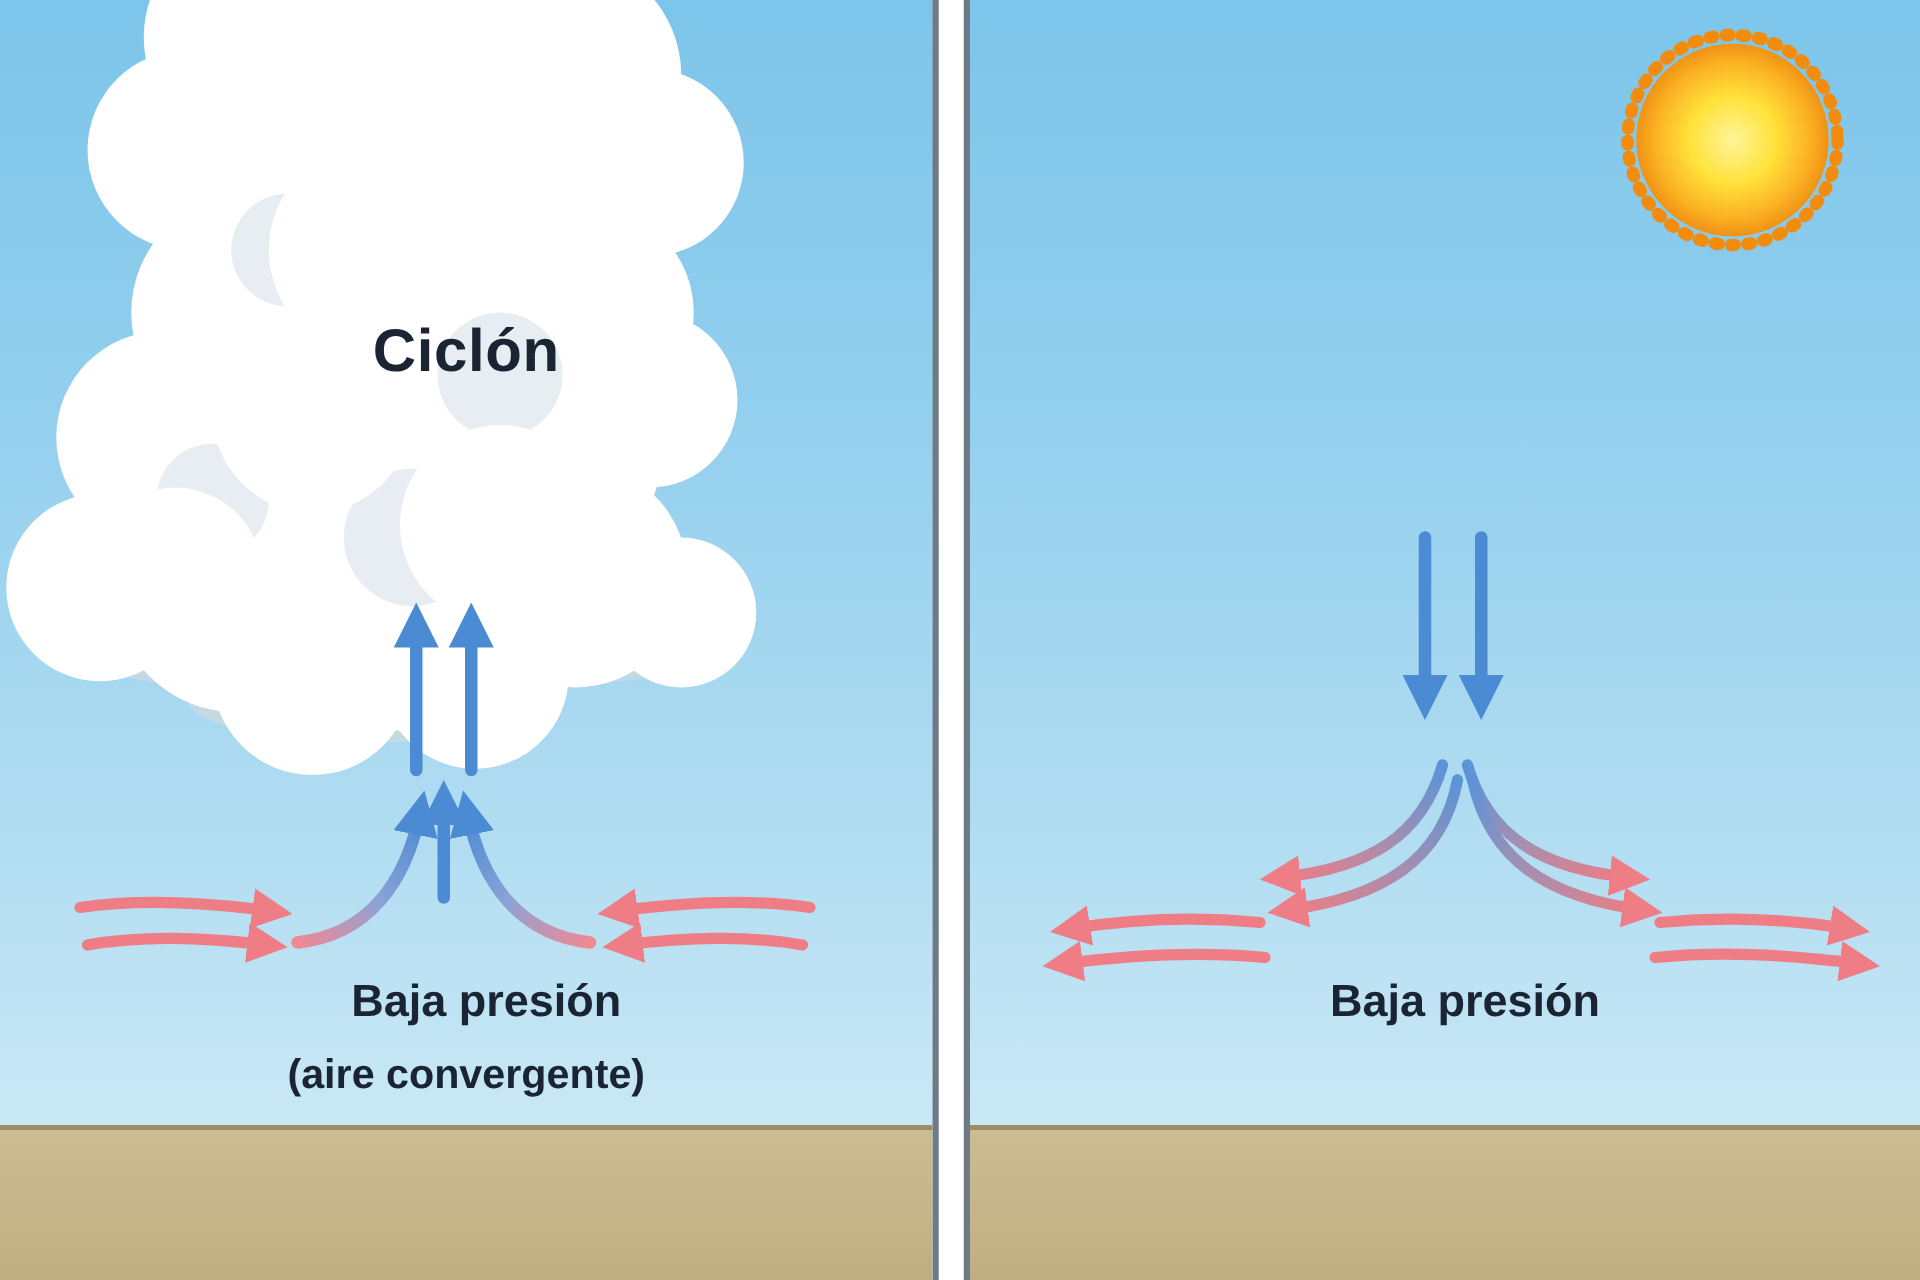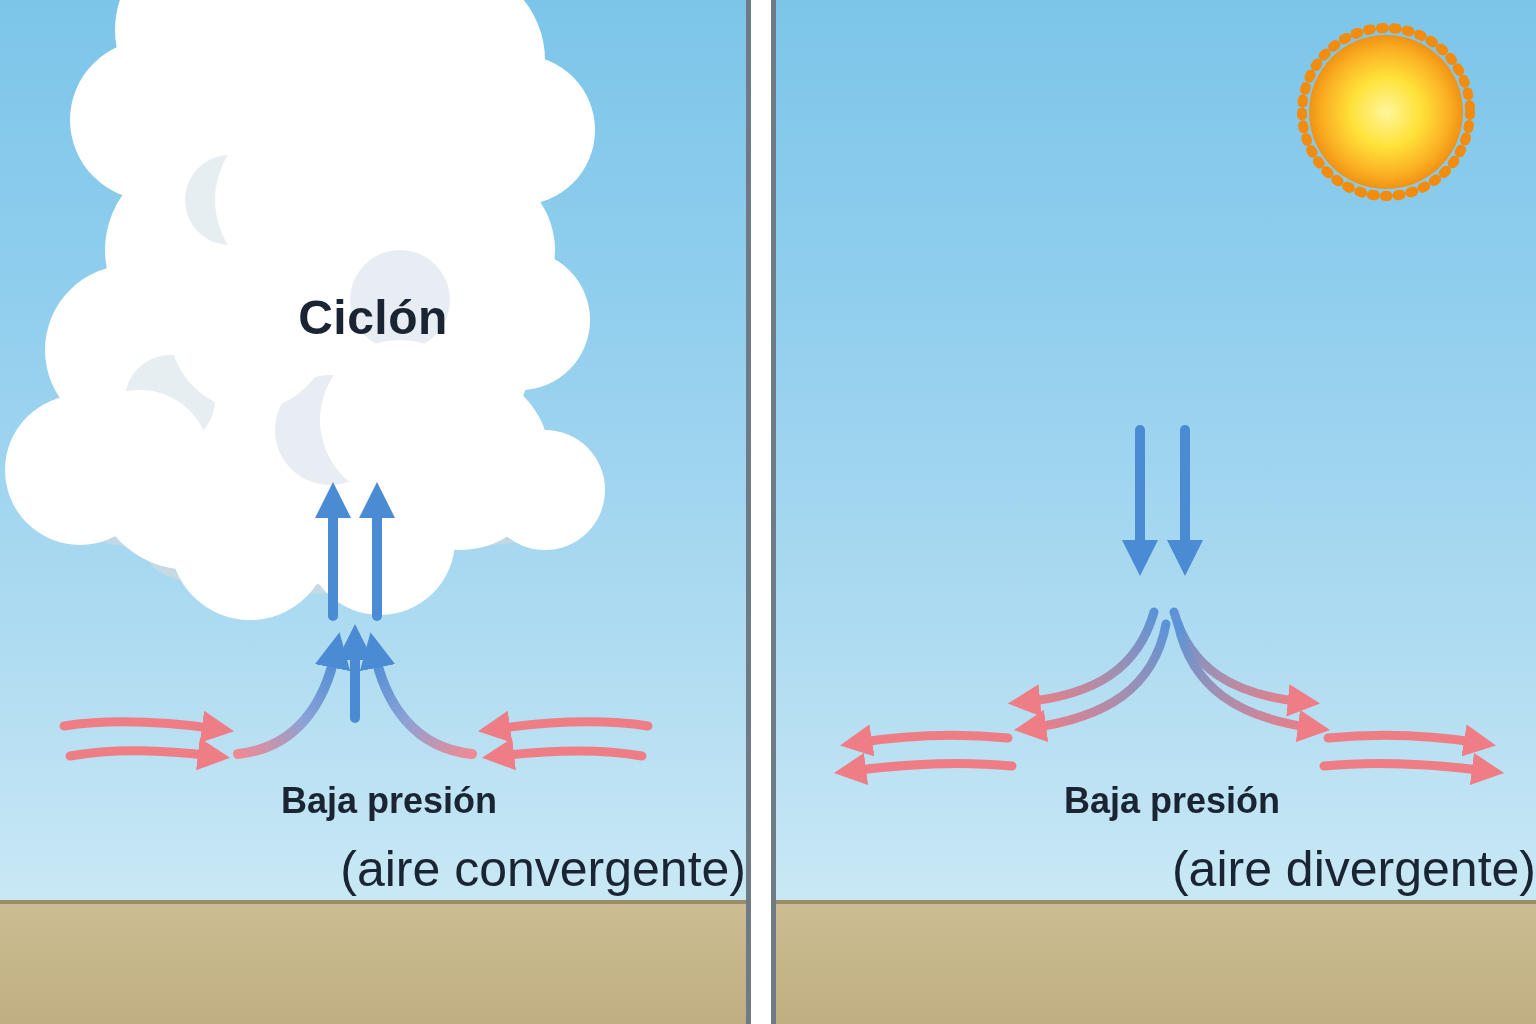--- a/index.html
+++ b/index.html
@@ -11,23 +11,23 @@
     background:linear-gradient(180deg,#7cc5ea 0%,#93cfee 32%,#aedbf1 62%,#c9e8f5 88%,#cdeaf6 100%);}
   .panel.left{width:746px;}
   .panel.right{width:760px;}
   .divider{width:30px;height:1024px;background:#ffffff;
     border-left:5px solid #6e7b86;border-right:5px solid #6e7b86;box-sizing:border-box;flex:0 0 auto;}
   .ground{position:absolute;left:0;right:0;top:900px;height:124px;
     background:linear-gradient(180deg,#cbbc92 0%,#c4b488 60%,#bfae81 100%);
     border-top:4px solid rgba(110,100,70,.45);box-sizing:border-box;}
   .art{position:absolute;left:0;top:0;}
   .label{position:absolute;left:0;width:100%;text-align:center;color:#1a2433;white-space:nowrap;}
-  .title{top:254px;font-size:48px;font-weight:bold;letter-spacing:.5px;margin-top:36px;}
+  .title{top:254px;font-size:48px;font-weight:bold;letter-spacing:.5px;}
   .pressure{top:780px;font-size:36px;font-weight:bold;padding-left:16px;}
-  .air{top:840px;font-size:50px;font-weight:normal;text-align:right;}
+  .air{top:840px;font-size:33px;font-weight:bold;}
 </style>
 </head>
 <body>
 
 <div class="scene">
 
   <div class="panel left">
     <svg class="art" width="746" height="1024" viewBox="0 0 746 1024">
       <defs>
         <marker id="mB" viewBox="0 0 10 10" refX="5" refY="5" markerWidth="3.6" markerHeight="3.6" orient="auto">
@@ -156,16 +156,15 @@
         <path d="M 232 738 C 180 733 130 735 80 743" marker-end="url(#mP)"></path>
         <path d="M 236 766 C 186 761 136 763 74 771" marker-end="url(#mP)"></path>
         <path d="M 552 738 C 604 733 654 735 704 743" marker-end="url(#mP)"></path>
         <path d="M 548 766 C 598 761 648 763 712 771" marker-end="url(#mP)"></path>
       </g>
     </svg>
 
     <div class="ground"></div>
 
     <div class="label pressure">Baja presión</div>
-    <div class="label air">(aire divergente)</div>
   </div>
 
 </div>
 
 </body></html>

